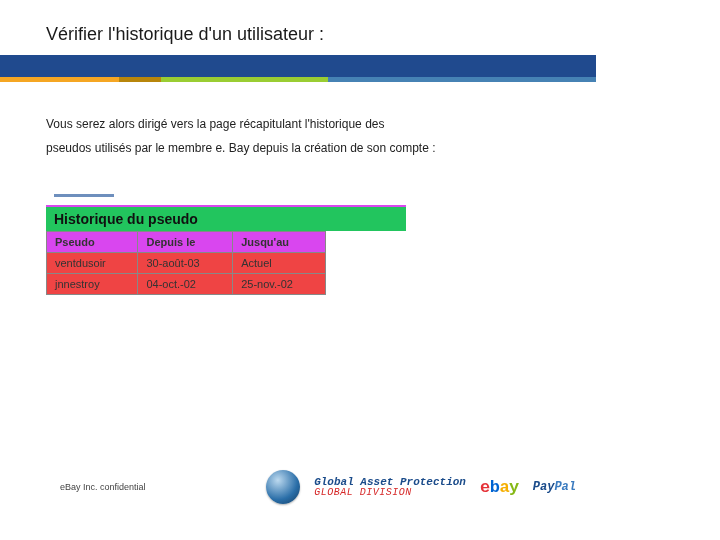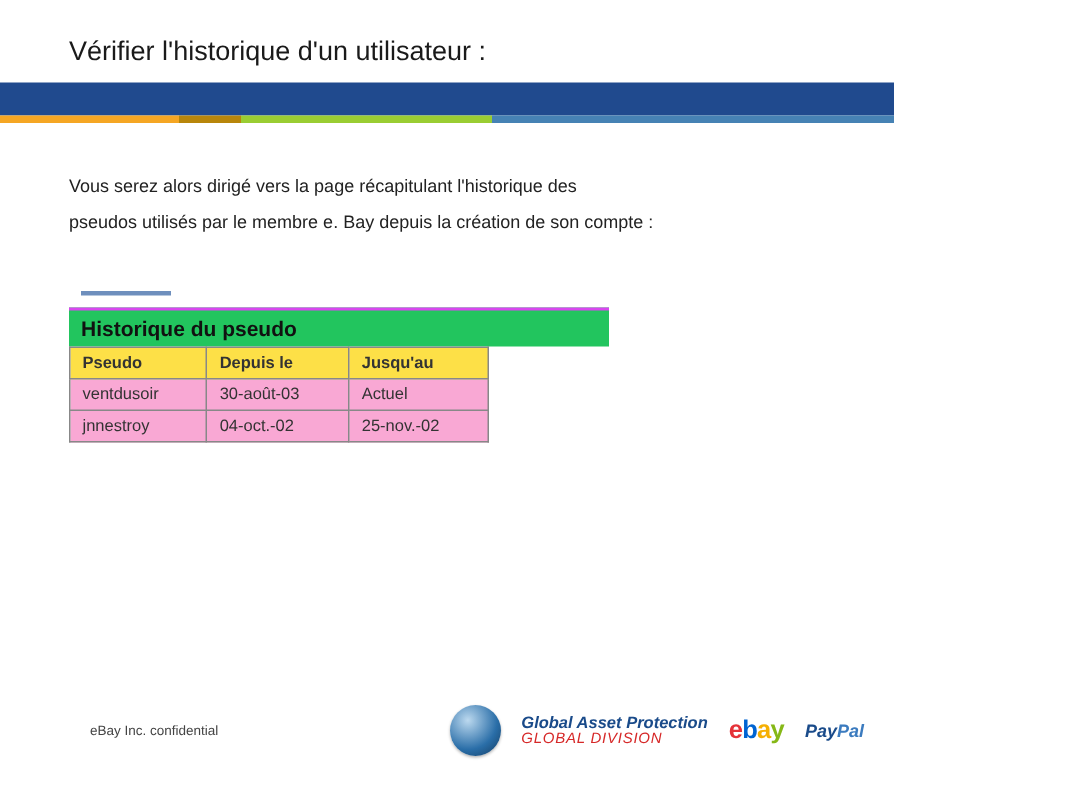--- a/index.html
+++ b/index.html
@@ -44,31 +44,31 @@
     border-collapse: collapse;
     width: 280px;
     filter: blur(0.25px);
   }
   table.hist th, table.hist td {
     border: 1px solid #888;
     font-size: 11px;
     text-align: left;
     padding: 4px 8px;
     color: #333;
-    background: #f9a8d4;
+    background: #ef4444;
   }
-  table.hist th { font-weight: bold; background: #fde047; }
+  table.hist th { font-weight: bold; background: #d946ef; }
   .footer {
     position: absolute; bottom: 36px; left: 0; right: 0;
     display: flex; align-items: center;
     padding: 0 20px 0 60px;
     justify-content: space-between;
   }
   .confidential { font-size: 9px; color: #444; }
-  .logos { display: flex; align-items: center; gap: 14px; }
+  .logos { display: flex; align-items: center; gap: 14px; font-family: Liberation Mono, monospace; }
   .globe {
     width: 34px; height: 34px; border-radius: 50%;
     background: radial-gradient(circle at 35% 30%, #bcd9ef 0%, #2a6ea8 60%, #133a5e 100%);
     box-shadow: 0 1px 2px rgba(0,0,0,.3);
   }
   .gap-block { display: flex; flex-direction: column; line-height: 1; }
   .gap-top { color: #1a4b8a; font-weight: bold; font-size: 11px; font-style: italic; }
   .gap-bot { color: #d62828; font-size: 10px; letter-spacing: 0.5px; font-style: italic; }
   .ebay { font-size: 17px; font-weight: bold; letter-spacing: -0.5px; }
   .ebay .r { color: #e53238; } .ebay .b { color: #0064d2; }

